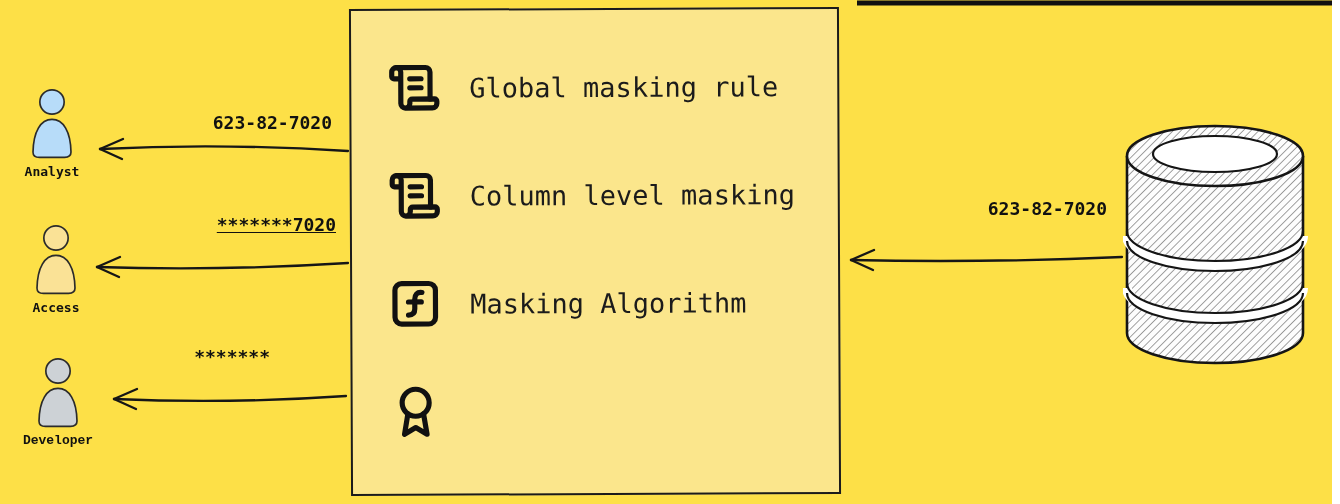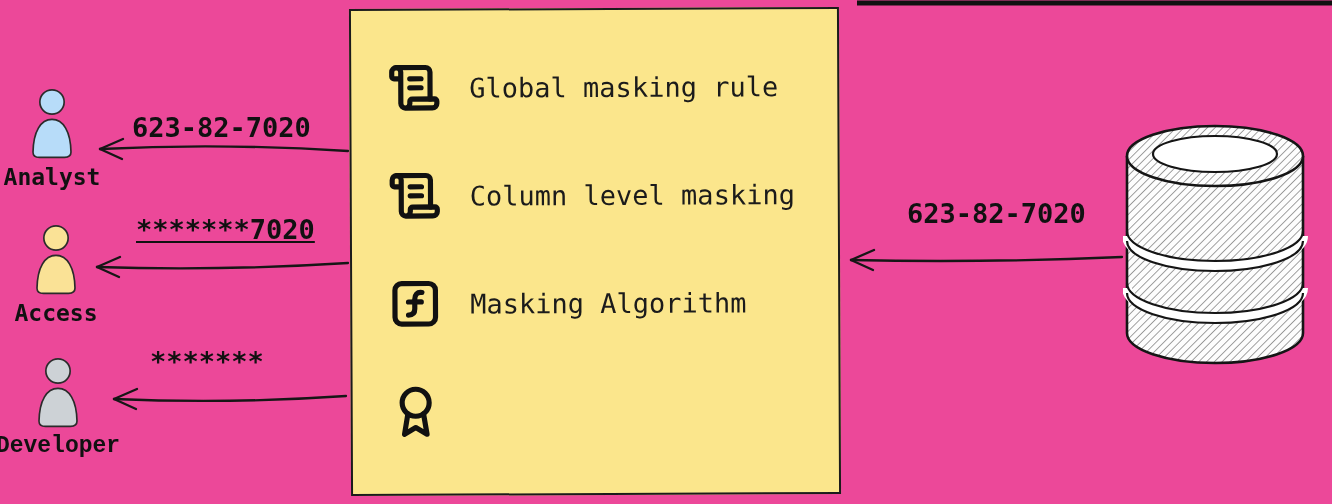--- a/index.html
+++ b/index.html
@@ -1,42 +1,42 @@
 <!DOCTYPE html>
 <html><head>
 <meta charset="utf-8">
 <style>
   * { margin:0; padding:0; box-sizing:border-box; }
   html,body { background:#ffffff; }
   body { font-family:"DejaVu Sans Mono", monospace; color:#161616; }
   .canvas {
-    position:relative; width:1332px; height:504px; background:#ec4899; overflow:hidden;
+    position:relative; width:1332px; height:504px; background:#fde047; overflow:hidden;
   }
   .arrows { position:absolute; left:0; top:0; width:1340px; height:504px; pointer-events:none; }
 
   
   .masking-box {
     position:absolute; left:350px; top:8px; width:490px; height:487px;
     background:#FBE68C; border:2.5px solid #1b1b1b; transform:rotate(-0.25deg);
     display:flex; flex-direction:column; padding:48px 0 0 36px; gap:50px;
   }
   .box-row { display:flex; align-items:center; gap:28px; height:58px; }
   .box-row svg {
     width:54px; height:54px; flex:0 0 54px;
     stroke:#111; fill:none; stroke-width:2.3; stroke-linecap:round; stroke-linejoin:round;
   }
   .box-label { font-size:27px; font-weight:500; color:#1b1b1b; white-space:nowrap; }
 
   
   .actor { position:absolute; width:100px; display:flex; flex-direction:column; align-items:center; }
   .actor svg { width:66px; height:76px; }
-  .actor-name { font-size:23px; font-weight:700; color:#111; margin-top:2px; white-space:nowrap; }
+  .actor-name { font-size:13px; font-weight:700; color:#111; margin-top:2px; white-space:nowrap; }
 
   
-  .flow-label { position:absolute; font-size:27px; font-weight:600; color:#111; text-align:left; white-space:nowrap; }
+  .flow-label { position:absolute; font-size:18px; font-weight:600; color:#111; text-align:right; white-space:nowrap; }
 
   
   .database { position:absolute; left:1123px; top:118px; width:190px; height:265px; }
   .database svg { width:190px; height:265px; }
 </style>
 </head>
 <body>
 
 <div class="canvas">
 

